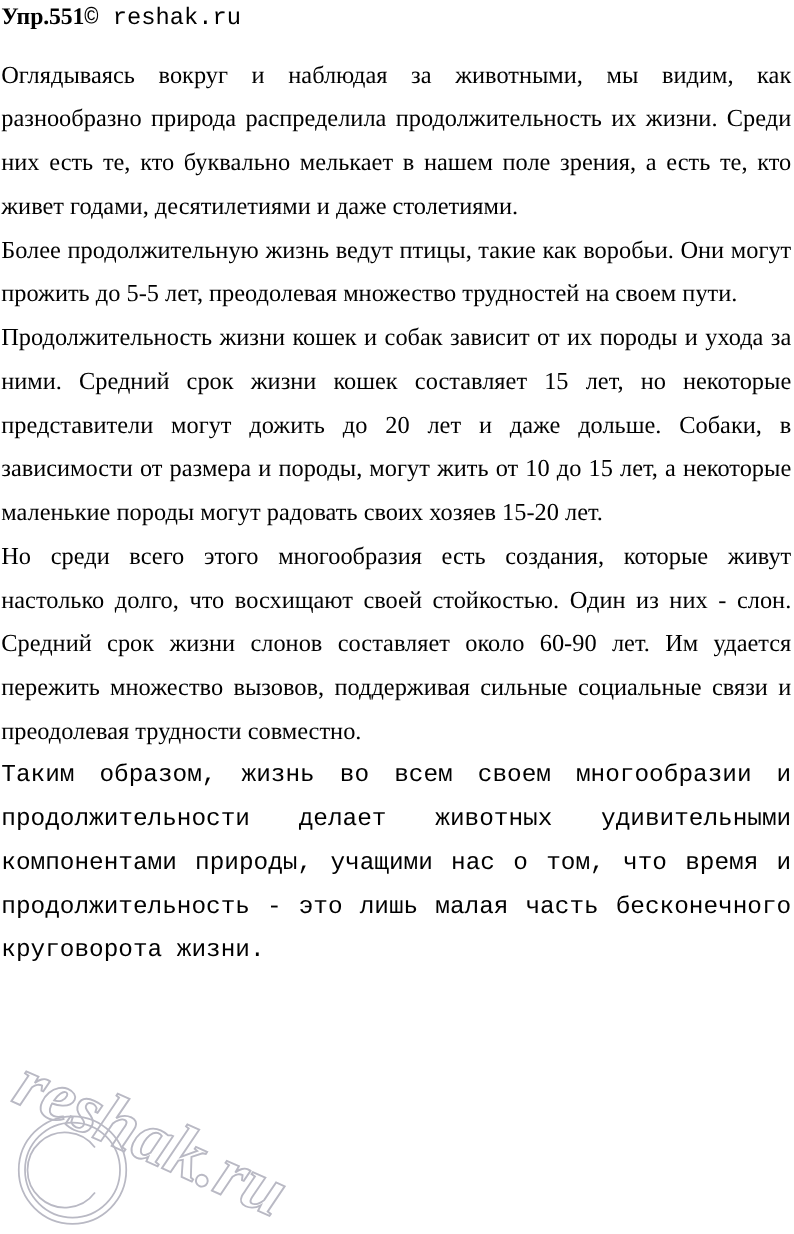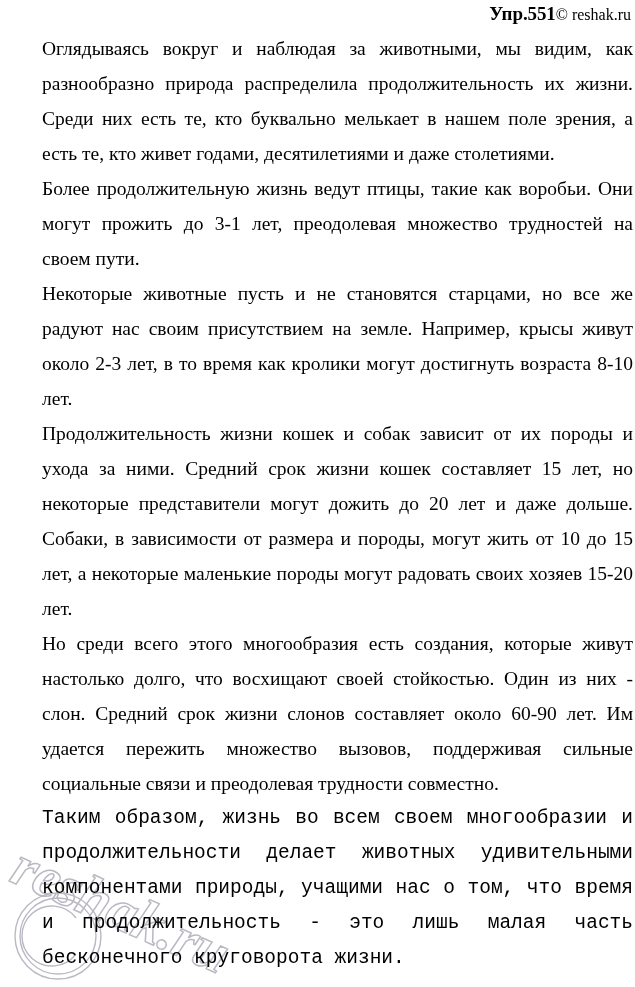--- a/index.html
+++ b/index.html
@@ -55,44 +55,44 @@
     font-style: italic;
     font-weight: 700;
   }
 
   
   .header {
     position: relative;
     z-index: 2;
     display: flex;
     align-items: baseline;
-    justify-content: flex-end;
+    justify-content: flex-start;
     height: 26px;
     line-height: 26px;
     padding-top: 1px;
   }
   .doc-title {
     font-size: 19px;
     font-weight: bold;
     letter-spacing: -0.1px;
     white-space: nowrap;
   }
   .copyright {
-    font-size: 16px;
+    font-size: 19px;
     font-weight: normal;
     white-space: nowrap;
     padding-right: 2px;
+    font-family: Liberation Mono, monospace;
   }
 
   
   .content {
     position: relative;
     z-index: 2;
-    margin-top: 4px;
-    padding-left: 41px;
+    margin-top: 16px;
   }
 
   p.para {
     margin: 0 0 0 0;
     font-size: 19.5px;
     line-height: 35px;
     text-align: justify;
     text-justify: inter-word;
     hyphens: none;
     -webkit-hyphens: none;
@@ -121,20 +121,19 @@
     </svg>
   </div>
 
   <div class="header">
     <div class="doc-title">Упр.551</div>
     <div class="copyright">© reshak.ru</div>
   </div>
 
   <div class="content">
     <p class="para">Оглядываясь вокруг и наблюдая за животными, мы видим, как разнообразно природа распределила продолжительность их жизни. Среди них есть те, кто буквально мелькает в нашем поле зрения, а есть те, кто живет годами, десятилетиями и даже столетиями.</p>
-    <p class="para">Более продолжительную жизнь ведут птицы, такие как воробьи. Они могут прожить до 3-1 лет, преодолевая множество трудностей на своем пути.</p>
-    <p class="para">Некоторые животные пусть и не становятся старцами, но все же радуют нас своим присутствием на земле. Например, крысы живут около 2-3 лет, в то время как кролики могут достигнуть возраста 8-10 лет.</p>
+    <p class="para">Более продолжительную жизнь ведут птицы, такие как воробьи. Они могут прожить до 5-5 лет, преодолевая множество трудностей на своем пути.</p>
     <p class="para">Продолжительность жизни кошек и собак зависит от их породы и ухода за ними. Средний срок жизни кошек составляет 15 лет, но некоторые представители могут дожить до 20 лет и даже дольше. Собаки, в зависимости от размера и породы, могут жить от 10 до 15 лет, а некоторые маленькие породы могут радовать своих хозяев 15-20 лет.</p>
     <p class="para">Но среди всего этого многообразия есть создания, которые живут настолько долго, что восхищают своей стойкостью. Один из них - слон. Средний срок жизни слонов составляет около 60-90 лет. Им удается пережить множество вызовов, поддерживая сильные социальные связи и преодолевая трудности совместно.</p>
     <p class="para">Таким образом, жизнь во всем своем многообразии и продолжительности делает животных удивительными компонентами природы, учащими нас о том, что время и продолжительность - это лишь малая часть бесконечного круговорота жизни.</p>
   </div>
 
 </div>
 
 </body></html>

